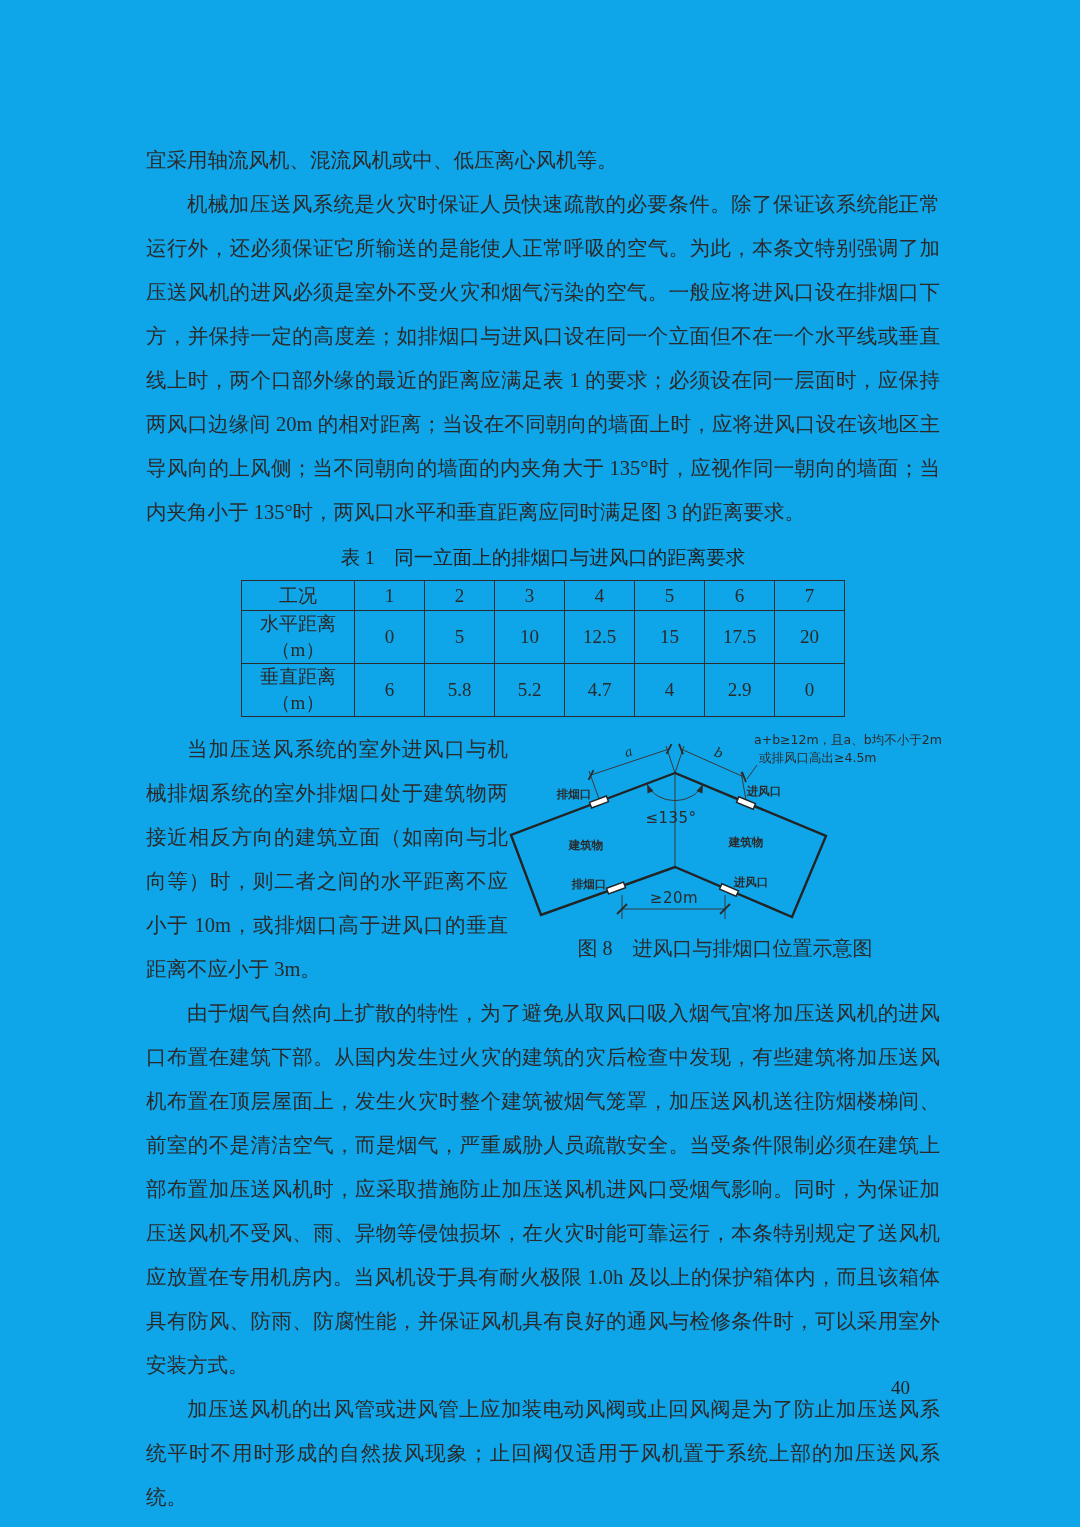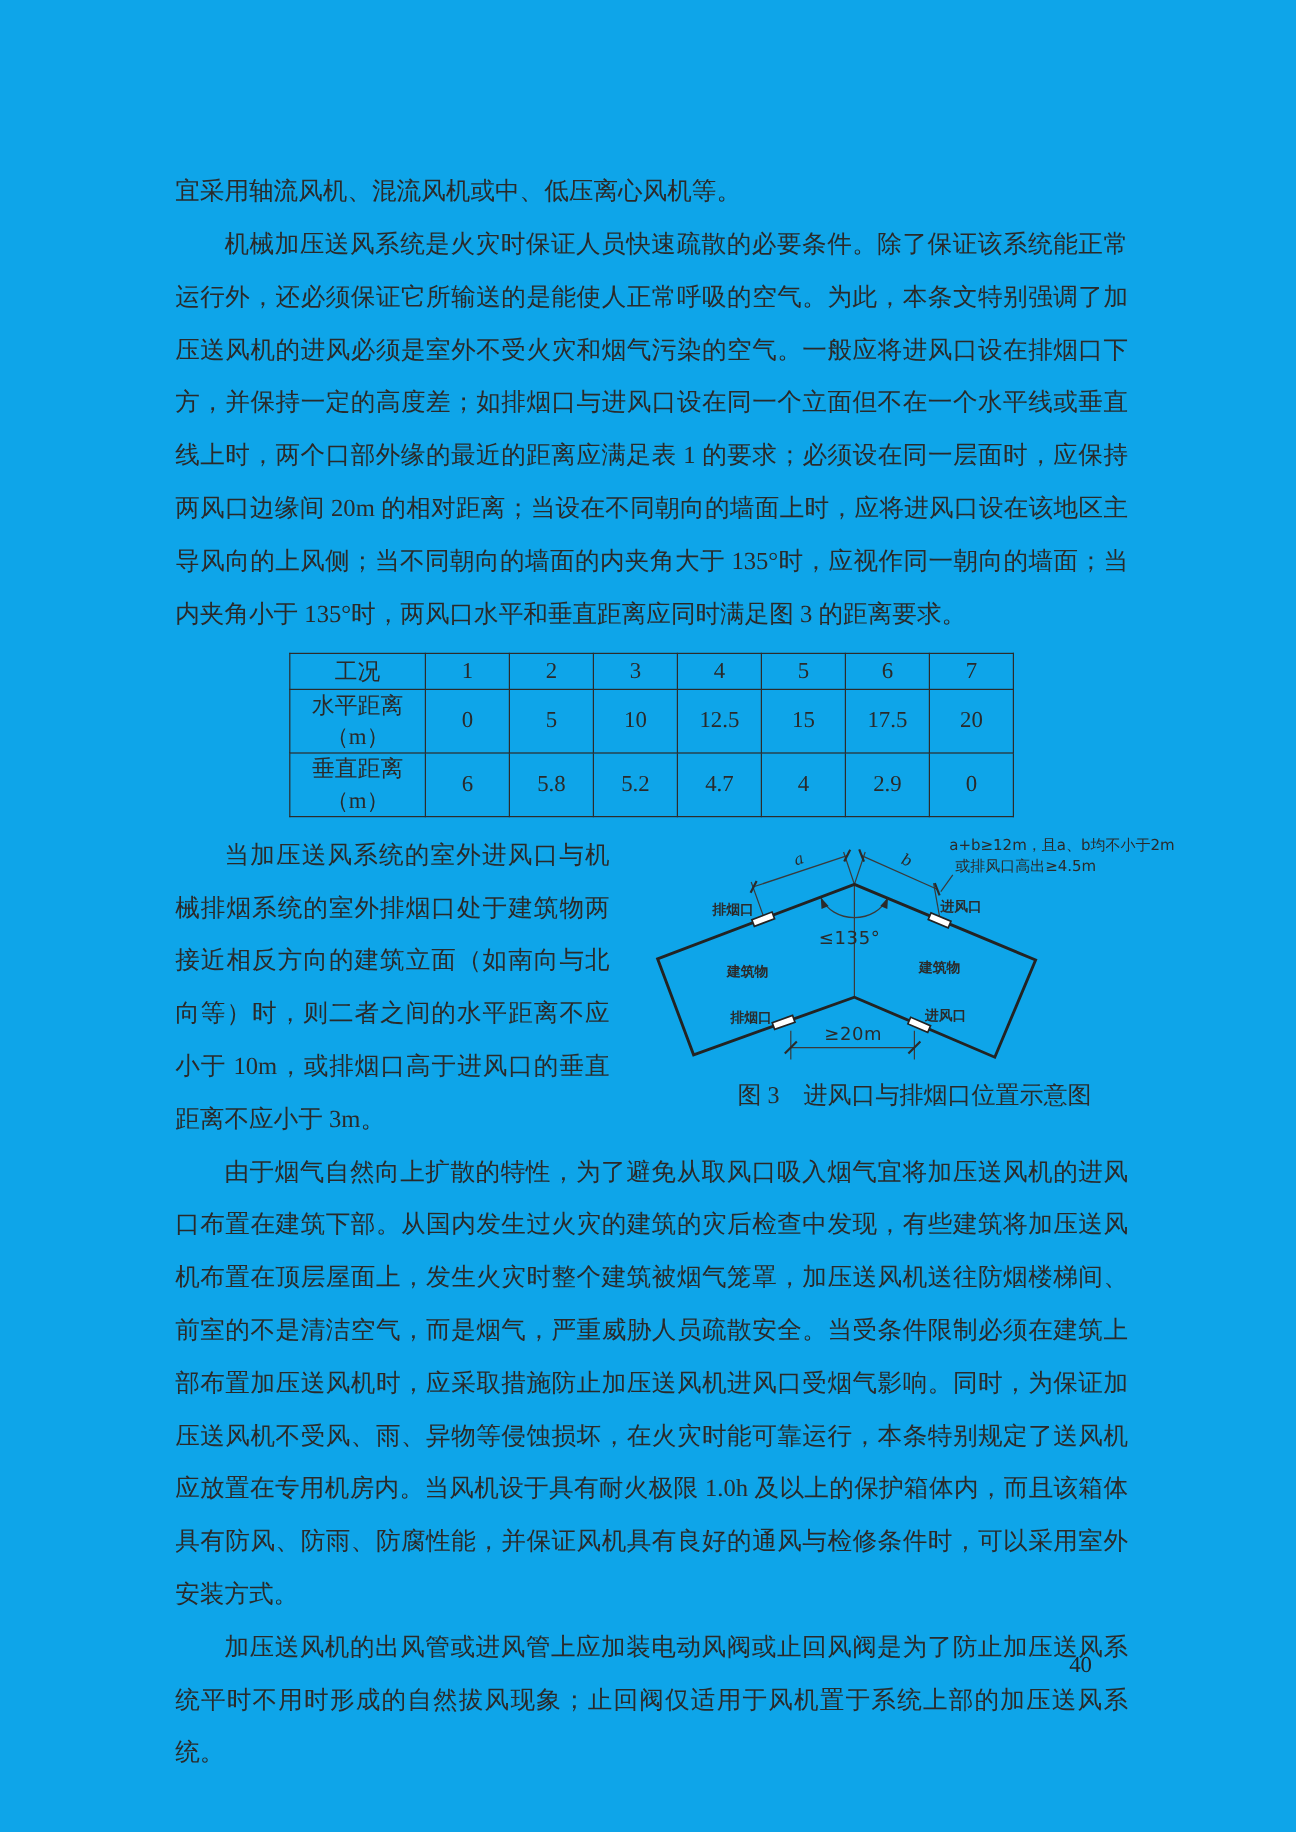--- a/index.html
+++ b/index.html
@@ -54,21 +54,20 @@
     margin: 8px 0 0 82px;
     font-size: 19px;
     color: #2a2a2a;
   }
 
   
   .figure-row {
     display: flex;
     justify-content: space-between;
     margin-top: 10px;
-    gap: 37px;
   }
   .left-col {
     width: 362px;
     flex: none;
   }
   figure.fig {
     flex: none;
     width: 434px;
     margin: 0;
     text-align: center;
@@ -101,20 +100,21 @@
 </head>
 <body>
 
 <div class="page">
   <div class="content">
 
     <p class="body-text">宜采用轴流风机、混流风机或中、低压离心风机等。</p>
     <p class="body-text indent">机械加压送风系统是火灾时保证人员快速疏散的必要条件。除了保证该系统能正常运行外，还必须保证它所输送的是能使人正常呼吸的空气。为此，本条文特别强调了加压送风机的进风必须是室外不受火灾和烟气污染的空气。一般应将进风口设在排烟口下方，并保持一定的高度差；如排烟口与进风口设在同一个立面但不在一个水平线或垂直线上时，两个口部外缘的最近的距离应满足表 1 的要求；必须设在同一层面时，应保持两风口边缘间 20m 的相对距离；当设在不同朝向的墙面上时，应将进风口设在该地区主导风向的上风侧；当不同朝向的墙面的内夹角大于 135°时，应视作同一朝向的墙面；当内夹角小于 135°时，两风口水平和垂直距离应同时满足图 3 的距离要求。</p>
 
     <div class="table-block">
+      <div class="table-title">表 1　同一立面上的排烟口与进风口的距离要求</div>
       <table class="t1">
         <colgroup>
           <col style="width:113px">
           <col style="width:70px">
             <col style="width:70px">
             <col style="width:70px">
           <col style="width:70px">
             <col style="width:70px">
             <col style="width:70px">
             <col style="width:70px">
@@ -202,21 +202,21 @@
           <text class="cnlabel" x="238" y="119" text-anchor="middle">建筑物</text>
           <text class="cnlabel" x="81" y="161" text-anchor="middle">排烟口</text>
           <text class="cnlabel" x="243" y="159" text-anchor="middle">进风口</text>
           <text class="cadnum" x="163" y="96" text-anchor="middle">≤135°</text>
           <text class="cadnum" x="166" y="176" text-anchor="middle">≥20m</text>
           <text class="dimvar" x="122" y="29" text-anchor="middle" transform="rotate(-19 122 29)">a</text>
           <text class="dimvar" x="209" y="30" text-anchor="middle" transform="rotate(22 209 30)">b</text>
           <text class="anno" x="246" y="17">a+b≥12m，且a、b均不小于2m</text>
           <text class="anno" x="251" y="35">或排风口高出≥4.5m</text>
         </svg>
-        <figcaption>图 3　进风口与排烟口位置示意图</figcaption>
+        <figcaption>图 8　进风口与排烟口位置示意图</figcaption>
       </figure>
     </div>
 
     <p class="body-text indent">由于烟气自然向上扩散的特性，为了避免从取风口吸入烟气宜将加压送风机的进风口布置在建筑下部。从国内发生过火灾的建筑的灾后检查中发现，有些建筑将加压送风机布置在顶层屋面上，发生火灾时整个建筑被烟气笼罩，加压送风机送往防烟楼梯间、前室的不是清洁空气，而是烟气，严重威胁人员疏散安全。当受条件限制必须在建筑上部布置加压送风机时，应采取措施防止加压送风机进风口受烟气影响。同时，为保证加压送风机不受风、雨、异物等侵蚀损坏，在火灾时能可靠运行，本条特别规定了送风机应放置在专用机房内。当风机设于具有耐火极限 1.0h 及以上的保护箱体内，而且该箱体具有防风、防雨、防腐性能，并保证风机具有良好的通风与检修条件时，可以采用室外安装方式。</p>
     <p class="body-text indent">加压送风机的出风管或进风管上应加装电动风阀或止回风阀是为了防止加压送风系统平时不用时形成的自然拔风现象；止回阀仅适用于风机置于系统上部的加压送风系统。</p>
   </div>
 
   <div class="page-number">40</div>
 </div>
 

